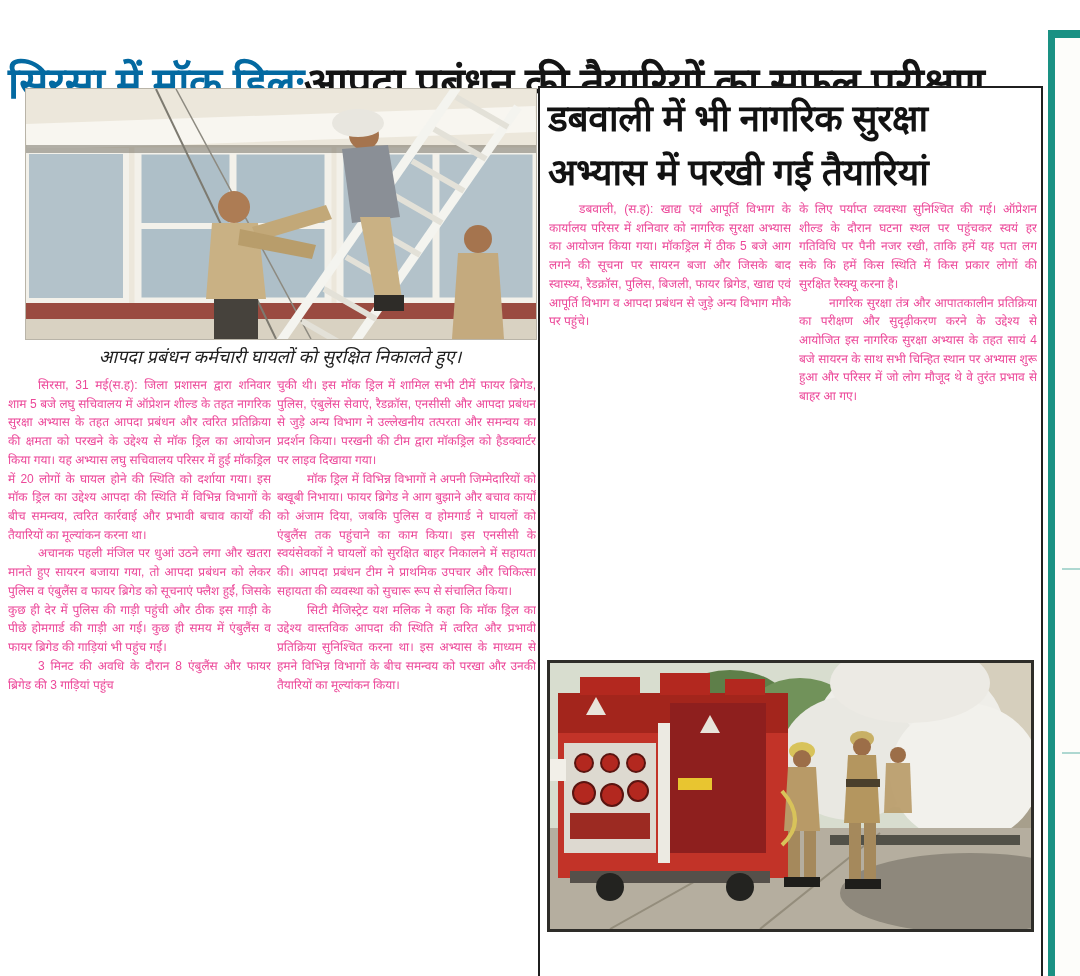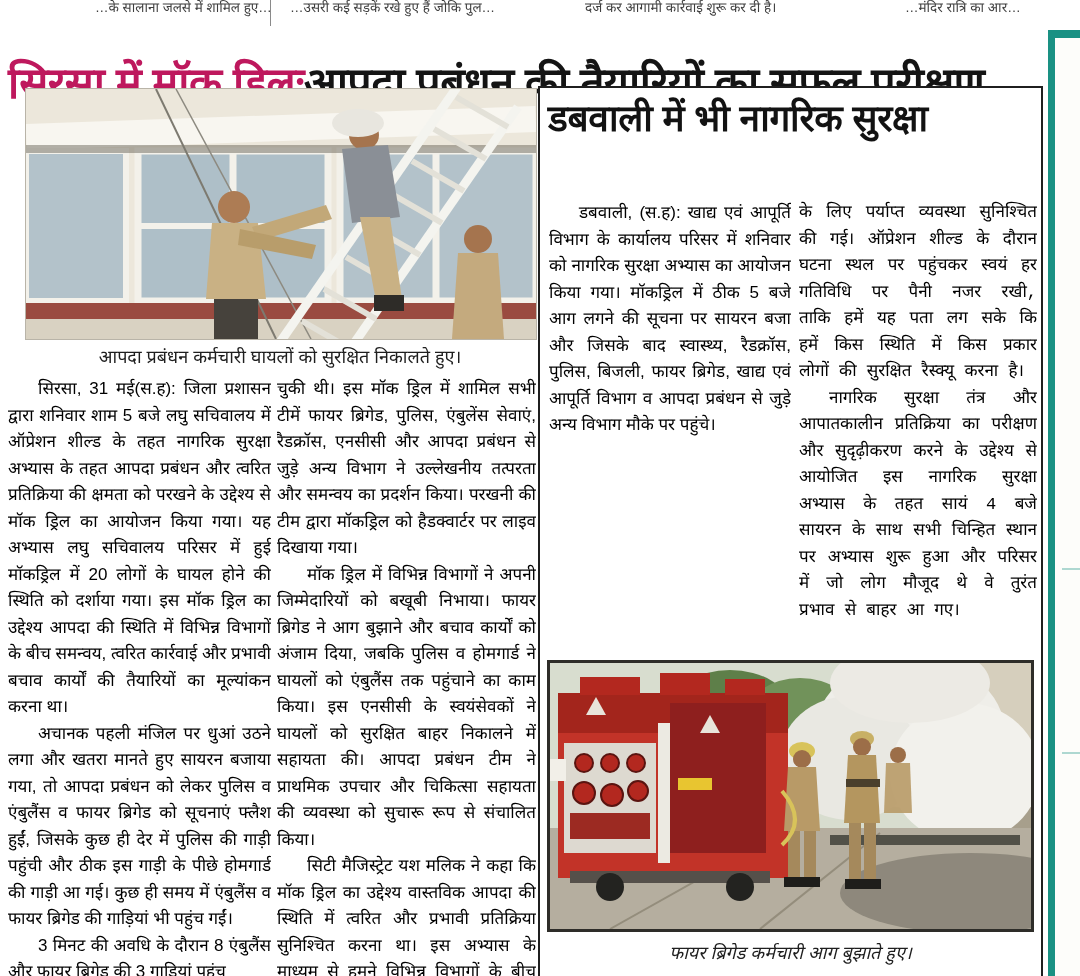--- a/index.html
+++ b/index.html
@@ -7,64 +7,57 @@
         font-family:"Liberation Sans","DejaVu Sans",sans-serif;color:#1b1b1b;}
 
   
   .top-strip{position:absolute;left:0;top:0;width:1080px;height:28px;overflow:hidden;}
   .top-frag{position:absolute;top:-2px;font-size:13.5px;color:#3e3e3e;white-space:nowrap;}
   .top-divider{position:absolute;left:270px;top:0;width:1px;height:26px;background:#8a8a8a;}
 
   
   .headline{position:absolute;left:8px;top:28px;width:1035px;font-weight:bold;
             font-size:43px;line-height:1.25;letter-spacing:-0.5px;white-space:nowrap;}
-  .headline .kicker{color:#be185d;}
+  .headline .kicker{color:#0369a1;}
   .headline .main{color:#141414;}
 
   
   .photo1{position:absolute;left:25px;top:88px;width:510px;height:250px;border:1px solid #b9b4a8;
           overflow:hidden;background:#ece7db;}
   .caption1{position:absolute;left:25px;top:344px;width:510px;text-align:center;
-            font-size:18px;color:#1e1e1e;}
-
-  
-  .bodytext{font-size:17px;line-height:1.56;text-align:justify;color:#000000;}
+            font-size:18px;font-style:italic;color:#1e1e1e;}
+
+  
+  .bodytext{font-size:12px;line-height:1.56;text-align:justify;color:#ec4899;}
   .bodytext p{margin:0;text-indent:30px;}
   .col-s1{position:absolute;left:8px;top:376px;width:263px;height:600px;overflow:hidden;}
   .col-s2{position:absolute;left:277px;top:376px;width:259px;height:600px;overflow:hidden;}
 
   
   .dabwali-box{position:absolute;left:538px;top:86px;width:505px;height:920px;
                border:2px solid #1f1f1f;background:#fff;box-sizing:border-box;}
   .dab-headline{position:absolute;left:8px;top:4px;width:488px;font-weight:bold;
                 font-size:37px;line-height:1.45;color:#121212;letter-spacing:-0.3px;}
   .col-d1{position:absolute;left:9px;top:112px;width:242px;height:460px;overflow:hidden;}
-  .col-d2{position:absolute;left:259px;top:112px;width:238px;height:460px;overflow:hidden;font-family:Liberation Mono, monospace;}
+  .col-d2{position:absolute;left:259px;top:112px;width:238px;height:460px;overflow:hidden;}
   .photo2{position:absolute;left:7px;top:572px;width:487px;height:272px;border:3px solid #2e2d29;
           overflow:hidden;background:#dfe3d8;box-sizing:border-box;}
   .caption2{position:absolute;left:7px;top:852px;width:487px;text-align:center;
             font-size:18px;font-style:italic;color:#1e1e1e;}
 
   
   .teal-box{position:absolute;left:1048px;top:30px;width:40px;height:946px;
             background:#fdfdfa;border-left:7px solid #1a9183;border-top:8px solid #1a9183;box-sizing:border-box;}
   .teal-line{position:absolute;left:7px;width:33px;height:2px;background:#1a9183;opacity:.35;}
 </style>
 </head>
 <body>
 
 <div class="page">
 
-  <div class="top-strip">
-    <span class="top-frag" style="left:95px">…के सालाना जलसे में शामिल हुए…</span>
-    <span class="top-frag" style="left:290px">…उसरी कई सड़कें रखे हुए हैं जोकि पुल…</span>
-    <span class="top-frag" style="left:585px">दर्ज कर आगामी कार्रवाई शुरू कर दी है।</span>
-    <span class="top-frag" style="left:905px">…मंदिर रात्रि का आर…</span>
-    <span class="top-divider"></span>
-  </div>
 
   <h1 class="headline"><span class="kicker">सिरसा में मॉक ड्रिलः</span><span class="main">आपदा प्रबंधन की तैयारियों का सफल परीक्षण</span></h1>
 
   <div class="photo1">
     <svg width="510" height="250" viewBox="0 0 510 250">
       <rect x="0" y="0" width="510" height="250" fill="#ece7db"></rect>
       <rect x="0" y="26" width="510" height="26" fill="#f8f6f0" transform="rotate(-2 255 39)"></rect>
 
       <g>
         <rect x="0" y="62" width="100" height="150" fill="#b3c2ca" stroke="#f3f1ea" stroke-width="6"></rect>
@@ -127,20 +120,21 @@
   </div>
   <div class="col-s2 bodytext">
     <p style="text-indent:0">चुकी थी। इस मॉक ड्रिल में शामिल सभी टीमें फायर ब्रिगेड, पुलिस, एंबुलेंस सेवाएं, रैडक्रॉस, एनसीसी और आपदा प्रबंधन से जुड़े अन्य विभाग ने उल्लेखनीय तत्परता और समन्वय का प्रदर्शन किया। परखनी की टीम द्वारा मॉकड्रिल को हैडक्वार्टर पर लाइव दिखाया गया।</p>
     <p>मॉक ड्रिल में विभिन्न विभागों ने अपनी जिम्मेदारियों को बखूबी निभाया। फायर ब्रिगेड ने आग बुझाने और बचाव कार्यों को अंजाम दिया, जबकि पुलिस व होमगार्ड ने घायलों को एंबुलैंस तक पहुंचाने का काम किया। इस एनसीसी के स्वयंसेवकों ने घायलों को सुरक्षित बाहर निकालने में सहायता की। आपदा प्रबंधन टीम ने प्राथमिक उपचार और चिकित्सा सहायता की व्यवस्था को सुचारू रूप से संचालित किया।</p>
     <p>सिटी मैजिस्ट्रेट यश मलिक ने कहा कि मॉक ड्रिल का उद्देश्य वास्तविक आपदा की स्थिति में त्वरित और प्रभावी प्रतिक्रिया सुनिश्चित करना था। इस अभ्यास के माध्यम से हमने विभिन्न विभागों के बीच समन्वय को परखा और उनकी तैयारियों का मूल्यांकन किया।</p>
   </div>
 
   <div class="dabwali-box">
     <div class="dab-headline">
       <div>डबवाली में भी नागरिक सुरक्षा</div>
+      <div>अभ्यास में परखी गई तैयारियां</div>
     </div>
     <div class="col-d1 bodytext">
       <p>डबवाली, (स.ह): खाद्य एवं आपूर्ति विभाग के कार्यालय परिसर में शनिवार को नागरिक सुरक्षा अभ्यास का आयोजन किया गया। मॉकड्रिल में ठीक 5 बजे आग लगने की सूचना पर सायरन बजा और जिसके बाद स्वास्थ्य, रैडक्रॉस, पुलिस, बिजली, फायर ब्रिगेड, खाद्य एवं आपूर्ति विभाग व आपदा प्रबंधन से जुड़े अन्य विभाग मौके पर पहुंचे।</p>
     </div>
     <div class="col-d2 bodytext">
       <p style="text-indent:0">के लिए पर्याप्त व्यवस्था सुनिश्चित की गई। ऑप्रेशन शील्ड के दौरान घटना स्थल पर पहुंचकर स्वयं हर गतिविधि पर पैनी नजर रखी, ताकि हमें यह पता लग सके कि हमें किस स्थिति में किस प्रकार लोगों की सुरक्षित रैस्क्यू करना है।</p>
       <p>नागरिक सुरक्षा तंत्र और आपातकालीन प्रतिक्रिया का परीक्षण और सुदृढ़ीकरण करने के उद्देश्य से आयोजित इस नागरिक सुरक्षा अभ्यास के तहत सायं 4 बजे सायरन के साथ सभी चिन्हित स्थान पर अभ्यास शुरू हुआ और परिसर में जो लोग मौजूद थे वे तुरंत प्रभाव से बाहर आ गए।</p>
     </div>
 
     <div class="photo2">
@@ -217,21 +211,20 @@
           <rect x="313" y="216" width="18" height="10" fill="#1e1d1a"></rect>
           <rect x="296" y="116" width="34" height="8" fill="#4a3f2c"></rect>
         </g>
         <g>
           <circle cx="348" cy="92" r="8" fill="#9c6e48"></circle>
           <path d="M336 100 L360 100 L362 150 L334 150 Z" fill="#b89a67" opacity=".9"></path>
         </g>
         <path d="M232 128 q26 30 0 54" stroke="#d8c35a" stroke-width="4" fill="none"></path>
       </svg>
     </div>
-    <div class="caption2">फायर ब्रिगेड कर्मचारी आग बुझाते हुए।</div>
   </div>
 
   <div class="teal-box">
     <div class="teal-line" style="top:530px"></div>
     <div class="teal-line" style="top:714px"></div>
   </div>
 
 </div>
 
 </body></html>

